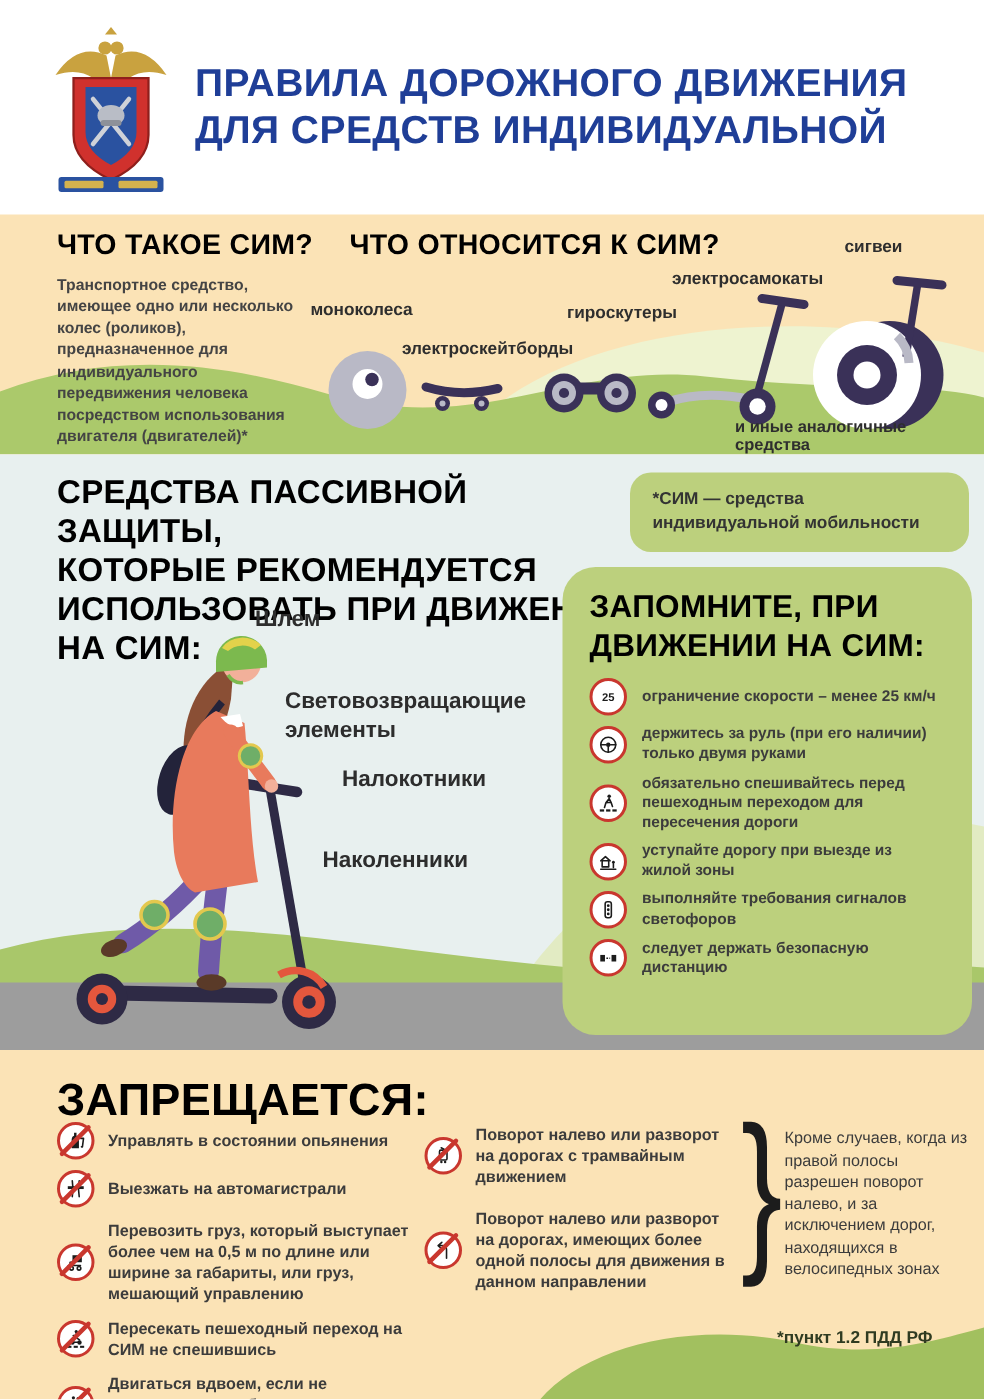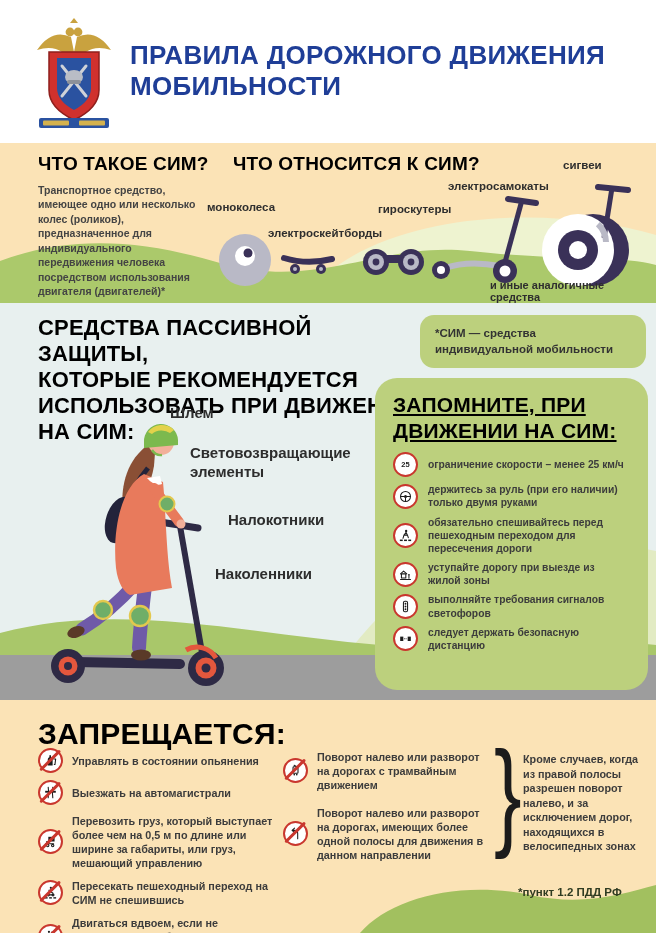--- a/index.html
+++ b/index.html
@@ -29,21 +29,21 @@
   .dev-label{position:absolute;font-size:11.5px;font-weight:bold;color:#2e2e2e;white-space:nowrap;}
   .dev-note{position:absolute;left:478px;top:136px;font-size:11px;font-weight:bold;color:#2e2e2e;padding-left:12px;}
 
   
   .s2-title{position:absolute;left:38px;top:12px;width:380px;font-size:22px;}
   .note-box{position:absolute;left:420px;top:12px;width:226px;box-sizing:border-box;
             background:#bcd07d;border-radius:14px;padding:11px 15px;
             font-size:11.5px;font-weight:bold;color:#333;line-height:1.35;}
   .panel{position:absolute;left:375px;top:75px;width:273px;height:312px;box-sizing:border-box;
          background:#bcd07d;border-radius:22px;padding:14px 18px;overflow:hidden;}
-  .panel-title{font-size:21px;line-height:1.22;margin-bottom:9px;text-decoration:underline;}
+  .panel-title{font-size:21px;line-height:1.22;margin-bottom:9px;}
   .item{display:flex;align-items:center;gap:10px;margin-bottom:6px;}
   .item-text{font-size:10.3px;font-weight:bold;line-height:1.28;color:#3c3c3c;}
 
   .prot-label{position:absolute;font-size:15px;font-weight:bold;color:#2d2d2d;line-height:1.25;}
 
   
   .sign{position:relative;flex:0 0 auto;width:25px;height:25px;border-radius:50%;
         border:2.4px solid #c9372e;background:#fff;box-sizing:border-box;
         display:flex;align-items:center;justify-content:center;}
   .sign svg{width:15px;height:15px;}
@@ -53,21 +53,21 @@
   
   .s3-title{position:absolute;left:38px;top:16px;}
   .col{position:absolute;display:flex;flex-direction:column;gap:7px;}
   .col-left{left:38px;top:48px;width:242px;}
   .col-mid{left:283px;top:48px;width:212px;gap:12px;}
   .p-item{display:flex;align-items:center;gap:9px;}
   .p-text{font-size:10.8px;font-weight:bold;line-height:1.3;color:#3c3c3c;padding-top:2px;}
   .brace{position:absolute;left:494px;top:34px;font-size:118px;line-height:118px;
          color:#1c1c1c;transform:scaleX(.7);transform-origin:left center;font-weight:normal;}
   .exception{position:absolute;left:523px;top:52px;width:126px;
-             font-size:10.8px;font-weight:bold;line-height:1.35;color:#3c3c3c;}
+             font-size:10.8px;font-weight:normal;line-height:1.35;color:#3c3c3c;}
   .footnote{position:absolute;left:518px;top:186px;font-size:11.5px;font-weight:bold;color:#2f3b21;}
 </style>
 </head>
 <body>
 
 <div class="poster">
 
   <div class="header">
     <svg class="abs" style="left:26px;top:10px" width="98" height="126" viewBox="0 0 98 126">
 
@@ -83,21 +83,21 @@
       <path d="M36,56 L60,86 M60,56 L36,86" stroke="#cfd2d8" stroke-width="3" stroke-linecap="round"></path>
       <ellipse cx="48" cy="67" rx="9" ry="7" fill="#b9bdc6"></ellipse>
       <rect x="41" y="70" width="14" height="4" rx="2" fill="#8d9199"></rect>
 
       <rect x="13" y="108" width="70" height="10" rx="2" fill="#2a52a0"></rect>
       <rect x="17" y="110.5" width="26" height="5" rx="1" fill="#d4b24e"></rect>
       <rect x="53" y="110.5" width="26" height="5" rx="1" fill="#d4b24e"></rect>
     </svg>
     <div class="main-title">
       <div>ПРАВИЛА ДОРОЖНОГО ДВИЖЕНИЯ</div>
-      <div>МОБИЛЬНОСТИ</div>
+      <div>ДЛЯ СРЕДСТВ ИНДИВИДУАЛЬНОЙ</div>
     </div>
   </div>
 
   <div class="s1">
     <svg class="bg" width="656" height="160" viewBox="0 0 656 160">
       <path d="M300,160 C360,70 540,58 656,92 L656,160 Z" fill="#eef3d0"></path>
       <path d="M0,160 L0,118 C70,92 140,96 220,120 C320,148 380,98 470,108 C560,118 620,112 656,122 L656,160 Z" fill="#abc96b"></path>
     </svg>
 
     <div class="abs red-h h19" style="left:38px;top:10px">ЧТО ТАКОЕ СИМ?</div>
@@ -212,21 +212,21 @@
       <circle cx="127" cy="106" r="7.5" fill="#6fae68" stroke="#e3c84e" stroke-width="2"></circle>
       <circle cx="141" cy="126" r="4.5" fill="#f2b09a"></circle>
 
       <circle cx="121" cy="44" r="13" fill="#f2b09a"></circle>
       <path d="M104,44 a17,17 0 0 1 34,-2 l0,5 -34,3 z" fill="#7cb94e"></path>
       <path d="M108,34 a16,14 0 0 1 26,-2 l-4,3 a13,11 0 0 0 -18,1 z" fill="#e3d24b"></path>
       <path d="M112,52 q4,6 10,5" stroke="#7cb94e" stroke-width="2.4" fill="none"></path>
     </svg>
 
     <div class="prot-label" style="left:170px;top:101px">Шлем</div>
-    <div class="prot-label" style="left:190px;top:141px;width:170px">Световозвращающие элементы</div>
+    <div class="prot-label" style="left:190px;top:156px;width:170px">Световозвращающие элементы</div>
     <div class="prot-label" style="left:228px;top:208px">Налокотники</div>
     <div class="prot-label" style="left:215px;top:262px">Наколенники</div>
 
     <div class="panel">
       <div class="panel-title red-h">
         <div>ЗАПОМНИТЕ, ПРИ</div>
         <div>ДВИЖЕНИИ НА СИМ:</div>
       </div>
       <div class="item">
         <span class="sign">

